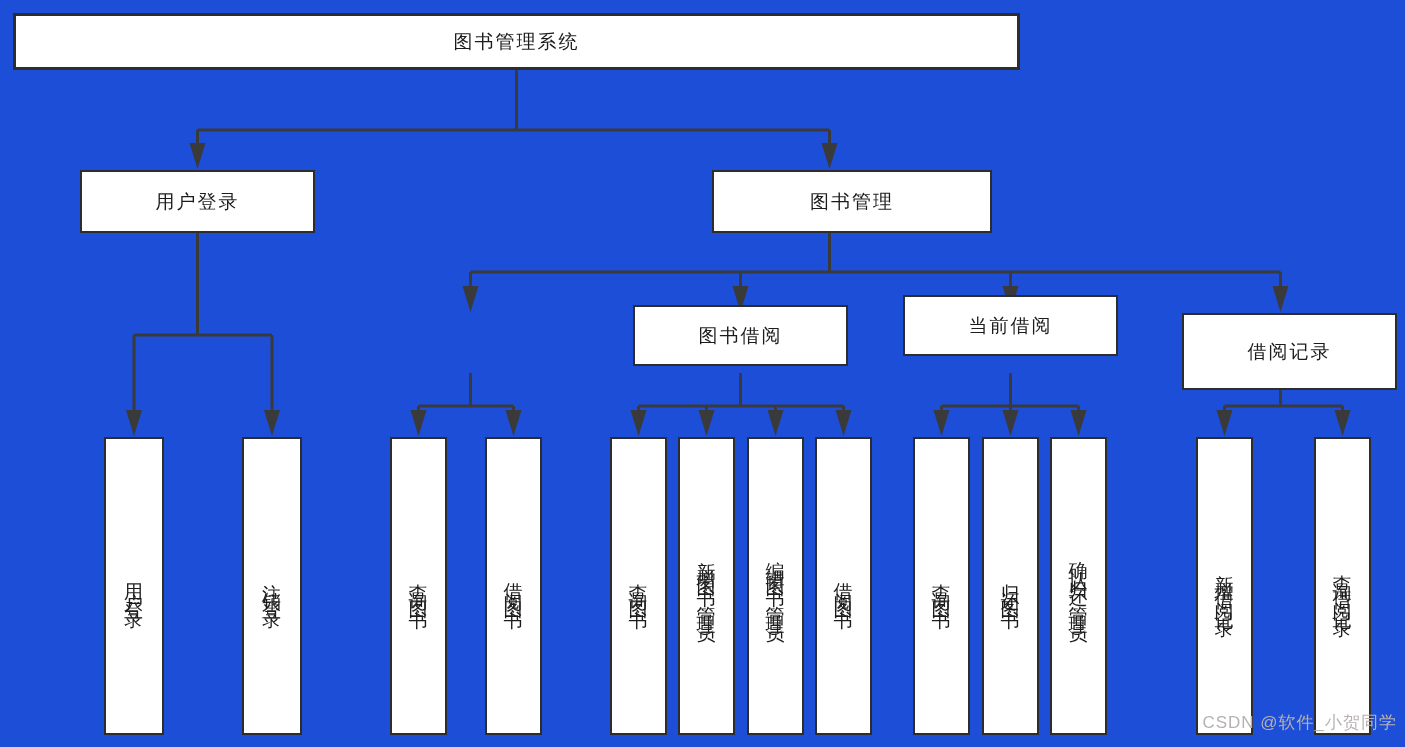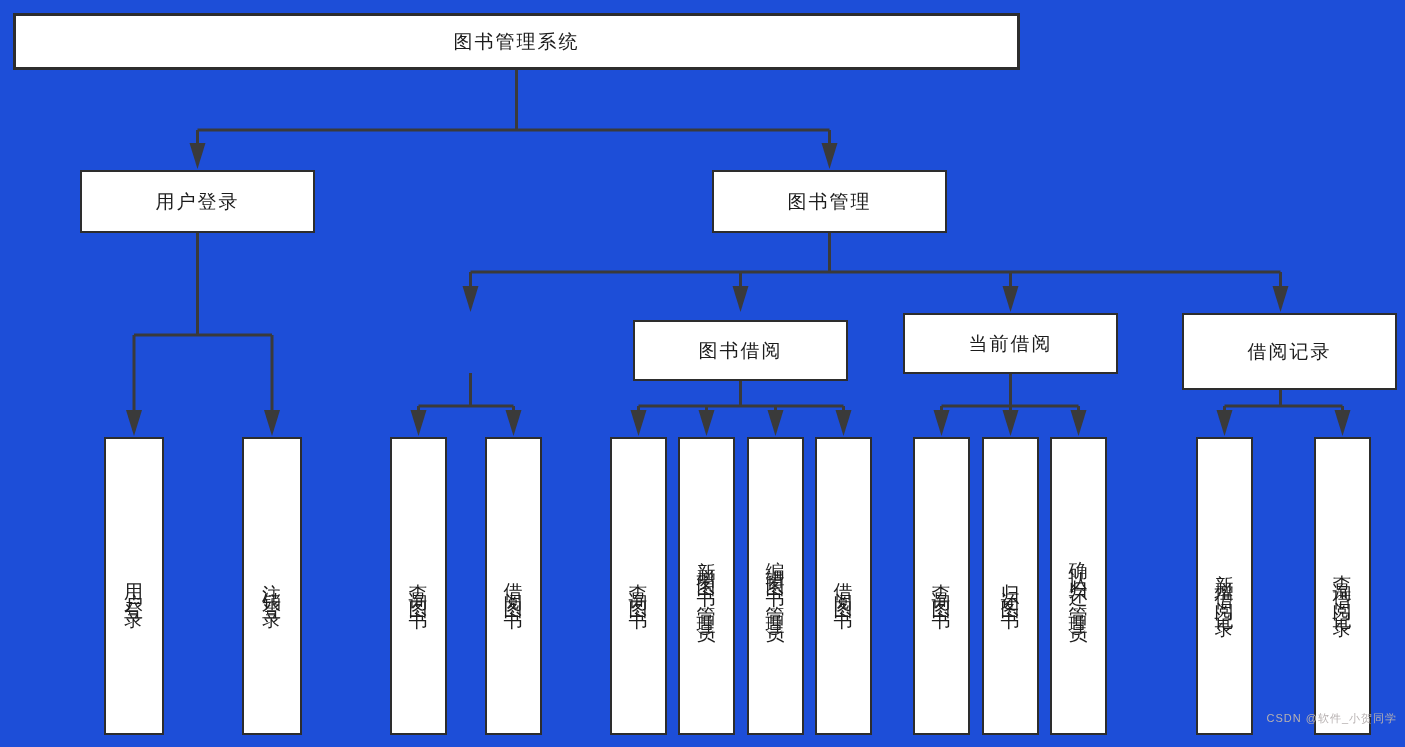--- a/index.html
+++ b/index.html
@@ -12,21 +12,21 @@
     position:absolute;box-sizing:border-box;background:#ffffff;
     border:2px solid #2d2d2d;display:flex;align-items:center;justify-content:center;
     font-size:19px;color:#1c1c1c;letter-spacing:2px;text-align:center;
   }
   .root{border-width:3px;}
   .vbox{
     top:437px;height:298px;
     writing-mode:vertical-rl;letter-spacing:9px;line-height:1;font-size:19px;
   }
   .watermark{
-    position:absolute;right:8px;top:711px;font-size:11px;color:#b7b1b1;
+    position:absolute;right:8px;top:711px;font-size:17px;color:#b7b1b1;
     letter-spacing:1px;white-space:nowrap;
   }
 </style>
 </head>
 <body>
 
 <div class="stage">
 
   <svg class="connector-layer" width="1405" height="747" viewBox="0 0 1405 747">
     <g stroke="#3a3a3a" stroke-width="3" fill="none">
@@ -57,24 +57,24 @@
       <polygon points="1002.5,410 1018.5,410 1010.5,436"></polygon>
       <polygon points="1070.5,410 1086.5,410 1078.5,436"></polygon>
       <polygon points="1216.5,410 1232.5,410 1224.5,436"></polygon>
       <polygon points="1334.5,410 1350.5,410 1342.5,436"></polygon>
     </g>
   </svg>
 
   <div class="box root" style="left:13px;top:13px;width:1007px;height:57px">图书管理系统</div>
 
   <div class="box" style="left:80px;top:170px;width:235px;height:63px">用户登录</div>
-  <div class="box" style="left:712px;top:170px;width:235px;height:63px">图书管理</div>
+  <div class="box" style="left:712px;top:170px;width:280px;height:63px">图书管理</div>
 
-  <div class="box" style="left:633px;top:320px;width:215px;height:61px">图书借阅</div>
-  <div class="box" style="left:903px;top:313px;width:215px;height:61px">当前借阅</div>
+  <div class="box" style="left:633px;top:305px;width:215px;height:61px">图书借阅</div>
+  <div class="box" style="left:903px;top:295px;width:215px;height:61px">当前借阅</div>
   <div class="box" style="left:1182px;top:313px;width:215px;height:77px">借阅记录</div>
 
   <div class="box vbox" style="left:104px;width:60px">用户登录</div>
   <div class="box vbox" style="left:242px;width:60px">注销登录</div>
 
   <div class="box vbox" style="left:390px;width:57px">查询图书</div>
   <div class="box vbox" style="left:485px;width:57px">借阅图书</div>
 
   <div class="box vbox" style="left:610px;width:57px">查询图书</div>
   <div class="box vbox" style="left:678px;width:57px">新增图书（管理员）</div>

